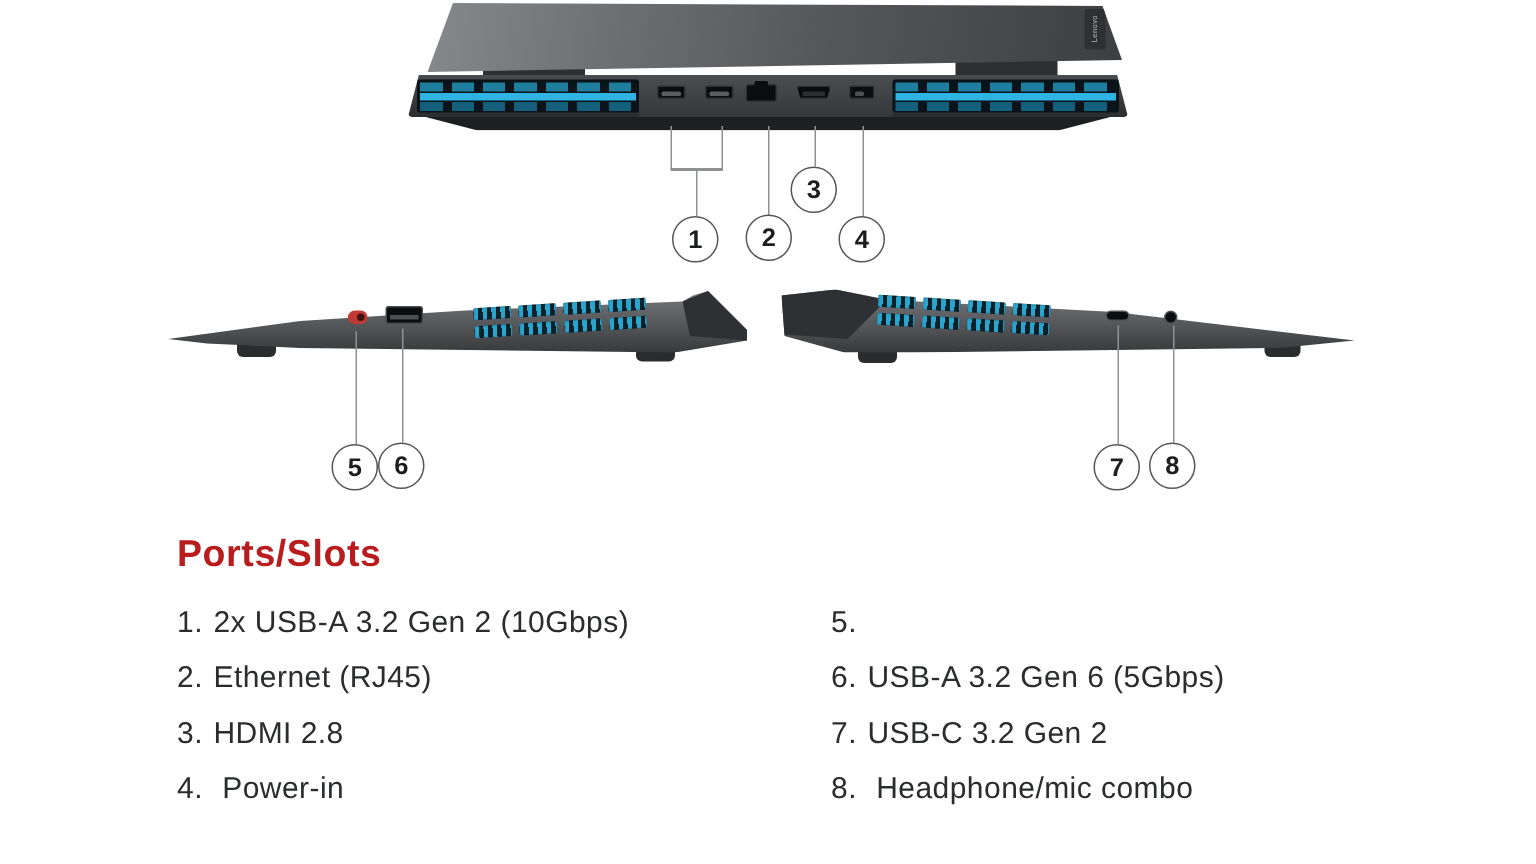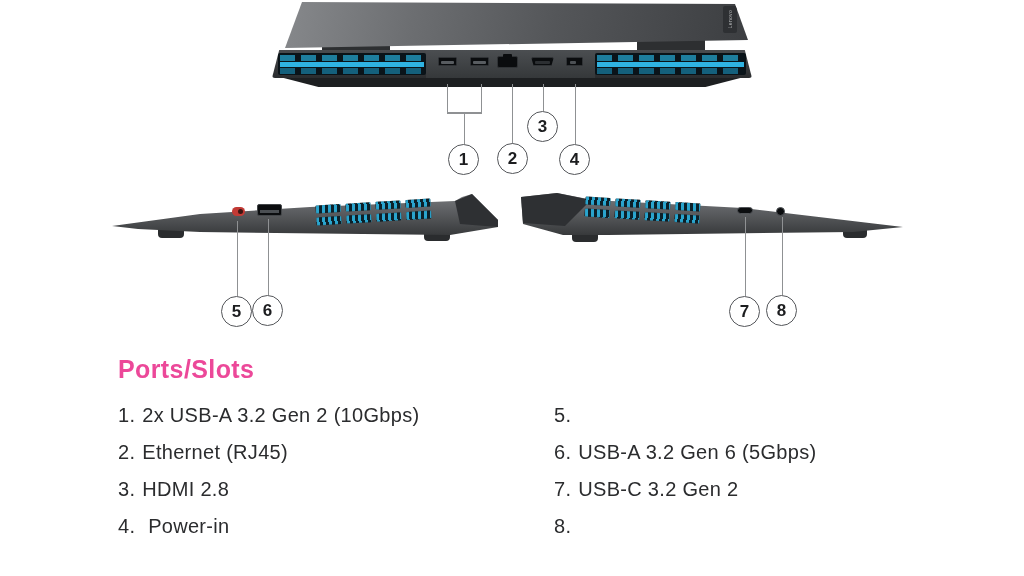--- a/index.html
+++ b/index.html
@@ -88,21 +88,21 @@
   .side-usb-a{position:absolute;left:257px;top:204px;width:25px;height:12px;background:#0b0d0f;
     border:1px solid #44474a;border-radius:2px;z-index:3;box-sizing:border-box;}
   .side-usb-a::after{content:"";position:absolute;left:2px;right:2px;bottom:2px;height:3px;background:#4b4f53;}
   .side-usb-c{position:absolute;left:737px;top:207px;width:16px;height:7px;background:#0b0d0f;
     border:1px solid #515ott458;border:1px solid #515458;border-radius:4px;z-index:3;box-sizing:border-box;}
   .side-jack{position:absolute;left:776px;top:207px;width:9px;height:9px;background:#0b0d0f;
     border:1px solid #515458;border-radius:50%;z-index:3;box-sizing:border-box;}
 
   
   .ports-heading{position:absolute;left:118px;top:355px;font-size:25px;font-weight:700;
-    color:#ec4899;letter-spacing:.4px;z-index:5;}
+    color:#b91c1c;letter-spacing:.4px;z-index:5;}
   .port-col{position:absolute;top:404px;z-index:5;}
   .port-col.left{left:118px;}
   .port-col.right{left:554px;}
   .port-item{height:37px;display:flex;align-items:flex-start;font-size:20px;color:#2b2c2e;letter-spacing:.3px;}
   .port-item .num{margin-right:7px;white-space:pre;}
   .port-item .lbl{white-space:pre;}
 </style>
 </head>
 <body>
 
@@ -248,16 +248,17 @@
     <div class="port-item">
       <span class="num">6.</span>
       <span class="lbl">USB-A 3.2 Gen 6 (5Gbps)</span>
     </div>
     <div class="port-item">
       <span class="num">7.</span>
       <span class="lbl">USB-C 3.2 Gen 2</span>
     </div>
     <div class="port-item">
       <span class="num">8.</span>
+      <span class="lbl"> Headphone/mic combo</span>
     </div>
   </div>
 
 </div>
 
 </body></html>

